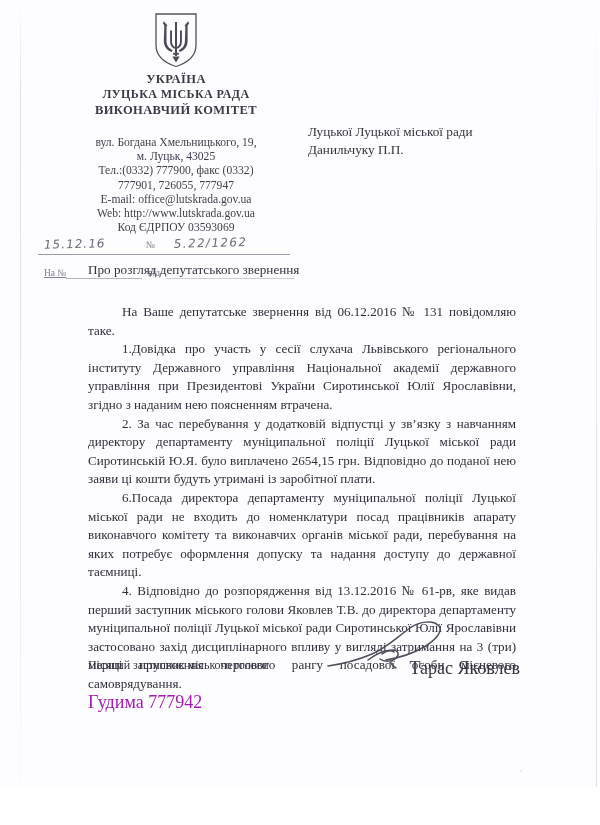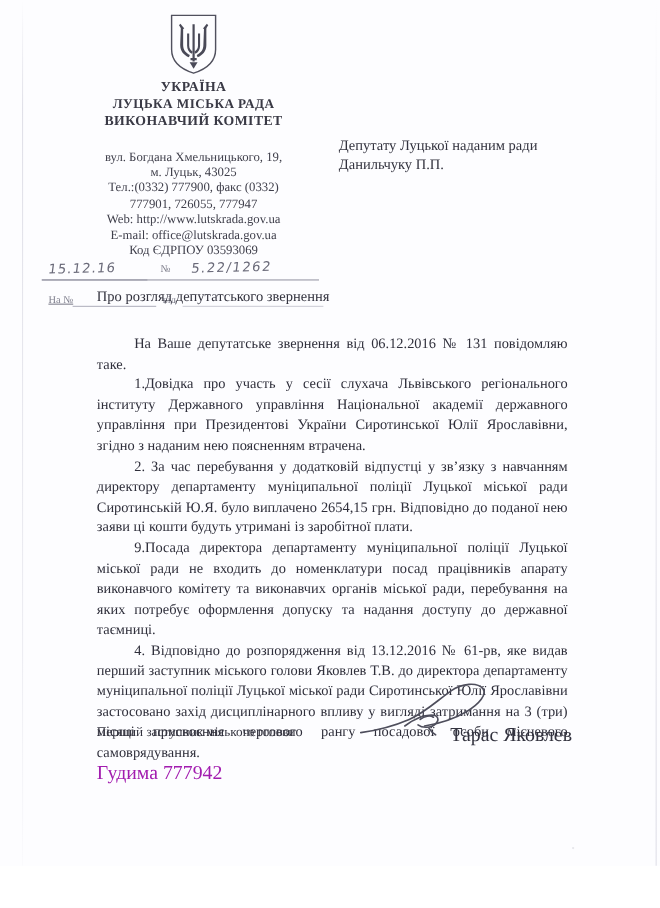--- a/index.html
+++ b/index.html
@@ -239,53 +239,53 @@
 
     <div class="org-line org-1">УКРАЇНА</div>
     <div class="org-line org-2">ЛУЦЬКА МІСЬКА РАДА</div>
     <div class="org-line org-3">ВИКОНАВЧИЙ КОМІТЕТ</div>
 
     <div class="contact">
       <div>вул. Богдана Хмельницького, 19,</div>
       <div>м. Луцьк, 43025</div>
       <div>Тел.:(0332) 777900, факс (0332)</div>
       <div>777901, 726055, 777947</div>
+      <div>E-mail: office@lutskrada.gov.ua</div>
       <div>Web: http://www.lutskrada.gov.ua</div>
-      <div>E-mail: office@lutskrada.gov.ua</div>
       <div>Код ЄДРПОУ 03593069</div>
     </div>
 
     <div class="reg-line">
       <span class="hand hand-date">15.12.16</span>
       <span class="hand-no-label">№</span>
       <span class="hand hand-num">5.22/1262</span>
       <span class="reg-rule"></span>
       <span class="reg-rule short"></span>
     </div>
 
     <div class="na-line">
       <span class="na-label">На №</span>
       <span class="na-rule-1"></span>
       <span class="vid-label">від</span>
       <span class="na-rule-2"></span>
     </div>
   </div>
 
   <div class="addressee">
-    <div>Депутату Луцької наданим ради</div>
+    <div>Луцької Луцької міської ради</div>
     <div>Данильчуку  П.П.</div>
   </div>
 
   <div class="subject">Про розгляд депутатського звернення</div>
 
   <div class="body">
     <p>На Ваше депутатське звернення від 06.12.2016 № 131 повідомляю таке.</p>
     <p>1.Довідка про участь у сесії  слухача Львівського регіонального інституту Державного управління Національної академії державного управління при Президентові України Сиротинської Юлії Ярославівни, згідно з наданим нею поясненням втрачена.</p>
     <p>2. За час перебування у додатковій відпустці у зв’язку з навчанням директору департаменту муніципальної поліції Луцької міської ради Сиротинській Ю.Я. було виплачено 2654,15 грн. Відповідно до поданої нею заяви ці кошти будуть утримані із заробітної плати.</p>
-    <p>9.Посада директора департаменту муніципальної поліції Луцької міської ради не входить до номенклатури посад працівників апарату виконавчого комітету та виконавчих органів міської ради, перебування на яких потребує оформлення допуску та надання доступу до державної таємниці.</p>
+    <p>6.Посада директора департаменту муніципальної поліції Луцької міської ради не входить до номенклатури посад працівників апарату виконавчого комітету та виконавчих органів міської ради, перебування на яких потребує оформлення допуску та надання доступу до державної таємниці.</p>
     <p>4. Відповідно до розпорядження від 13.12.2016 № 61-рв, яке видав перший заступник міського голови Яковлев Т.В.  до директора департаменту муніципальної поліції Луцької міської ради Сиротинської Юлії Ярославівни застосовано захід дисциплінарного впливу у вигляді затримання на 3 (три) місяці  присвоєння  чергового  рангу  посадової  особи  місцевого самоврядування.</p>
   </div>
 
   <div class="sign-row">
     <span class="sign-title">Перший заступник міського голови</span>
 
     <svg class="signature-mark" viewBox="0 0 132 56">
       <g fill="none" stroke="#4e4e5c" stroke-width="1.5" stroke-linecap="round">
         <path d="M4 46 C18 44 34 40 48 34 C62 28 72 18 86 8 C96 1 110 0 115 6 C119 11 112 20 100 27 C88 34 74 38 62 40"></path>
         <path d="M44 40 C52 34 60 30 68 30 C74 30 76 34 72 38 C68 42 60 42 56 39"></path>

